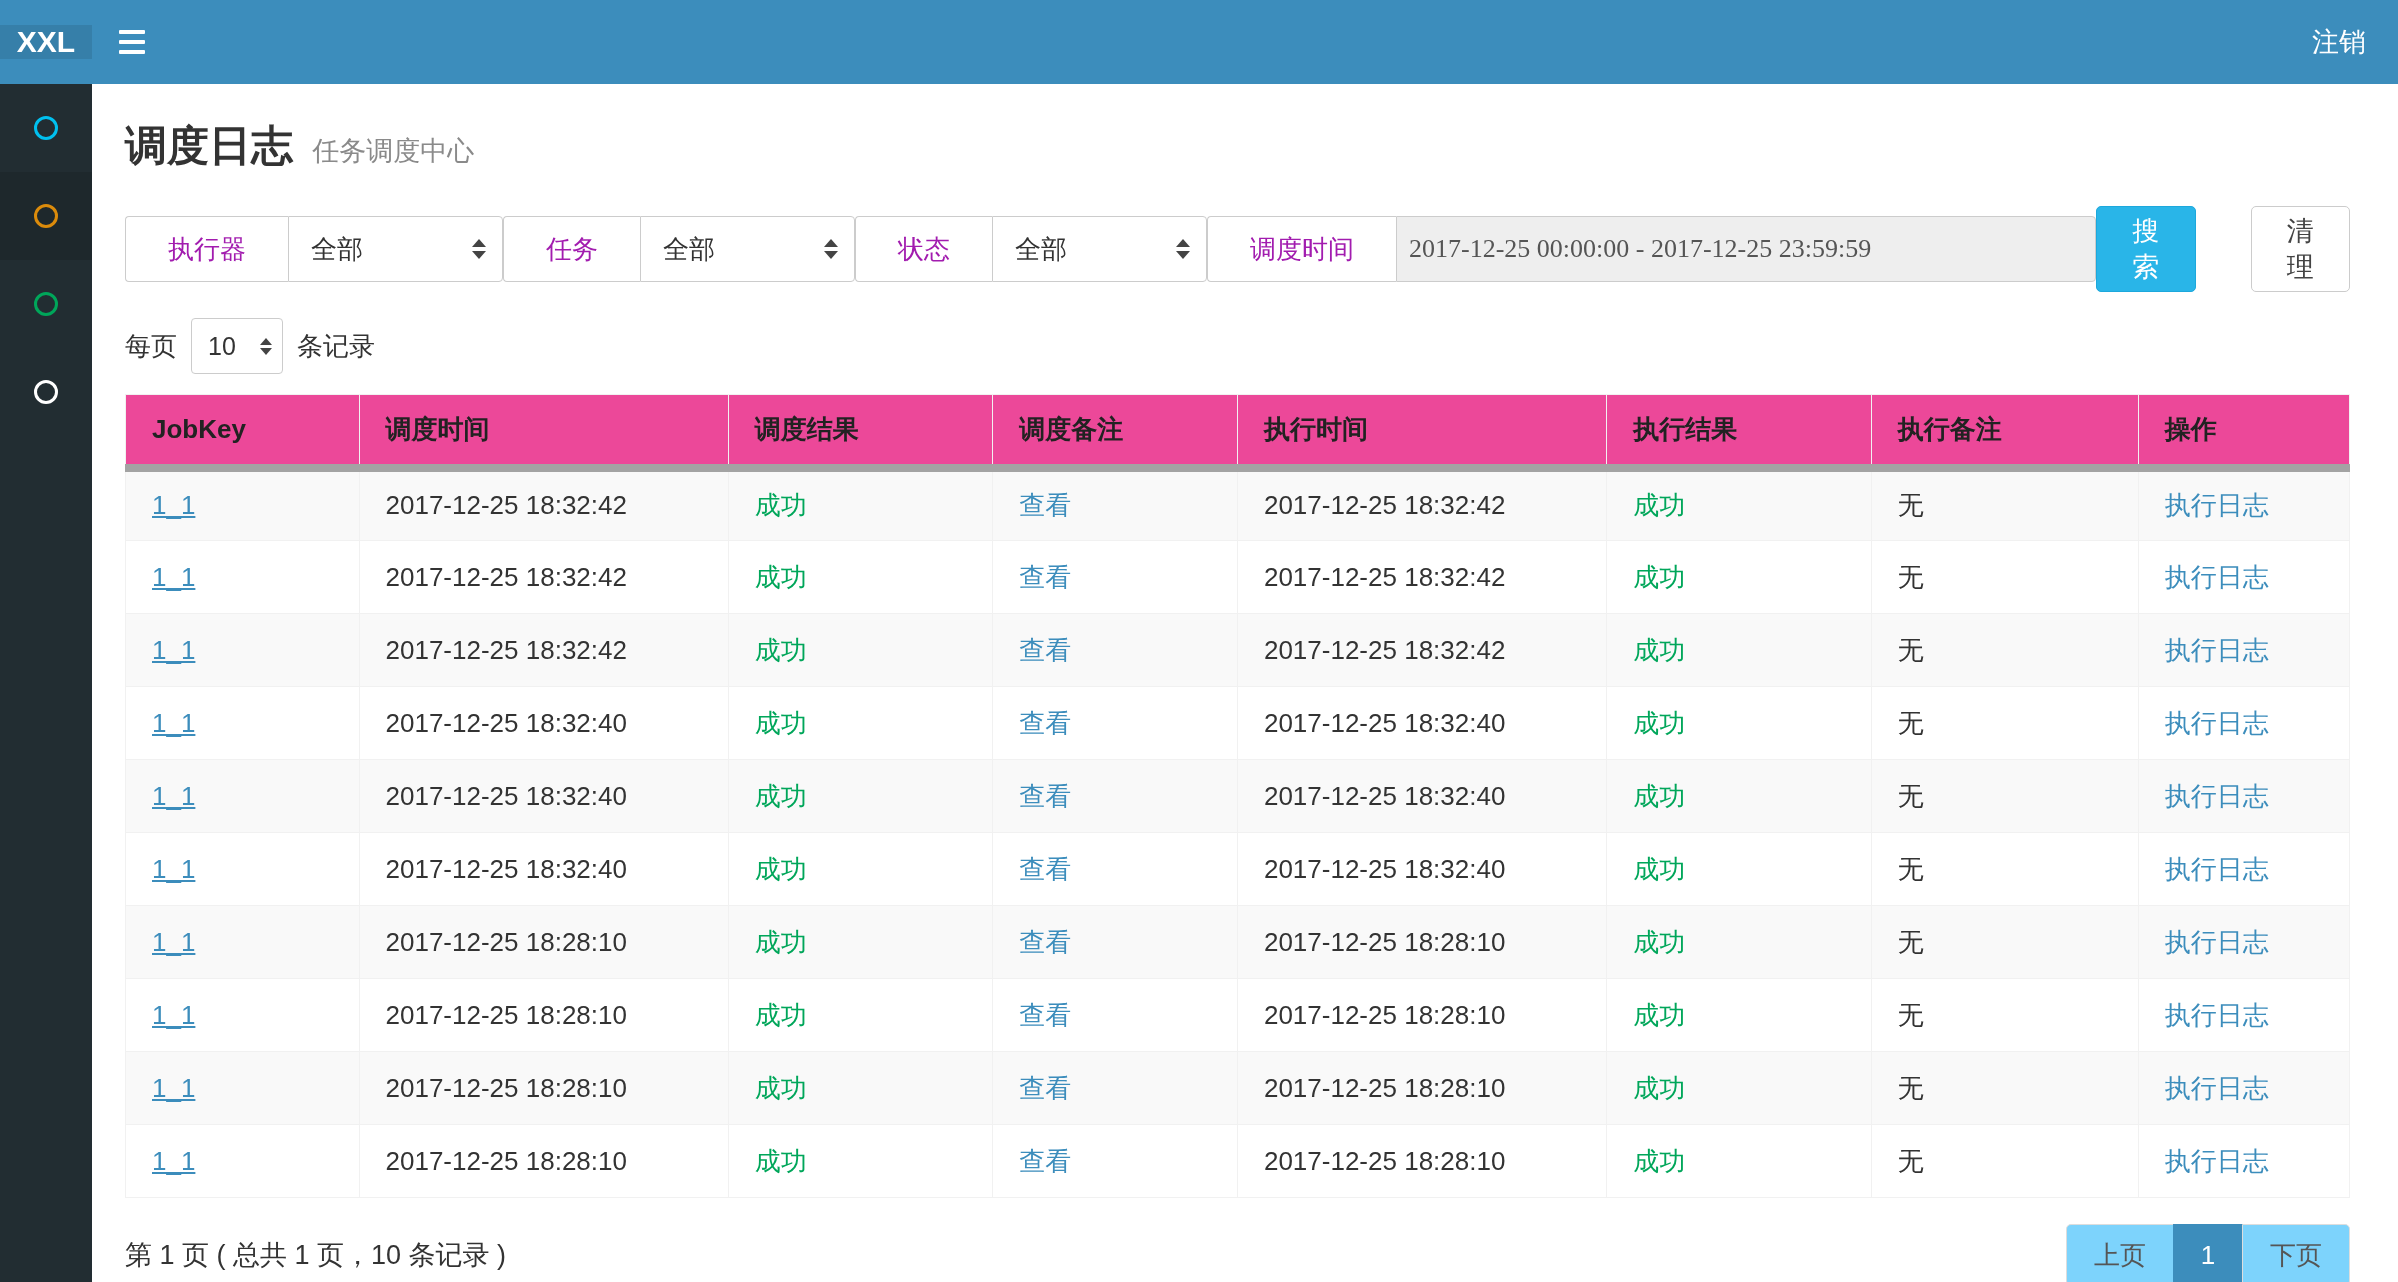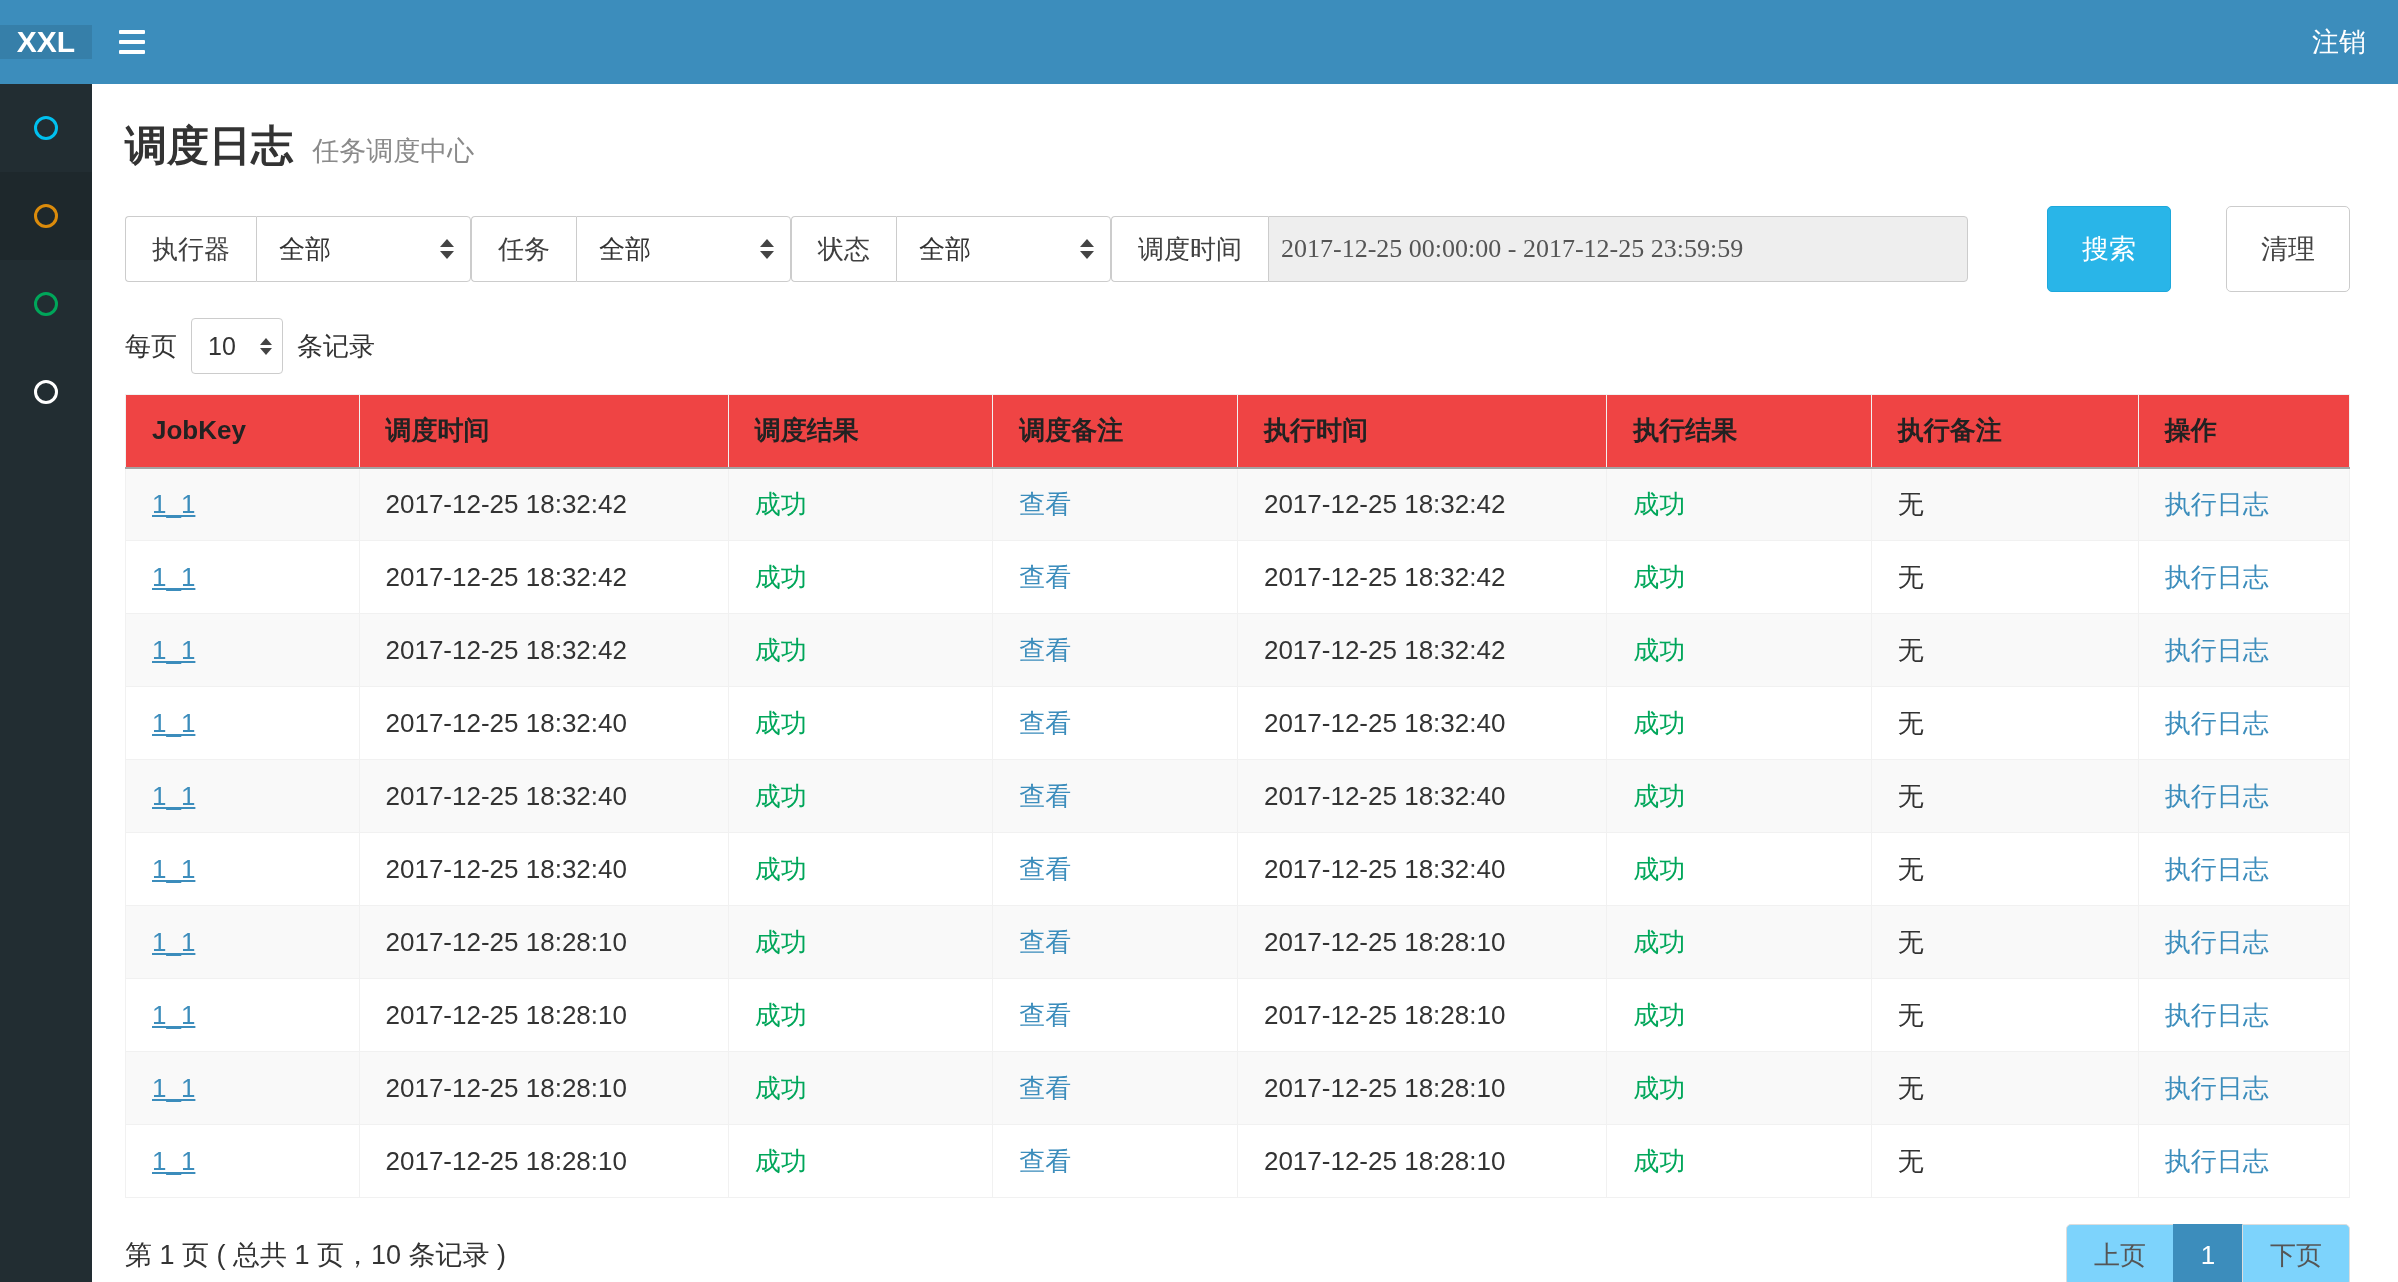--- a/index.html
+++ b/index.html
@@ -24,21 +24,21 @@
   
   .main { position:absolute; top:84px; left:92px; width:2306px; height:1198px; background:#fff; }
   .content-header { padding:34px 48px 14px 33px; }
   .page-title { display:inline; font-size:42px; font-weight:bold; color:#333; }
   .page-subtitle { display:inline; font-size:27px; color:#8a8a8a; margin-left:12px; font-weight:normal; }
 
   
   .filter-bar { display:flex; align-items:center; padding:18px 48px 10px 33px; }
   .input-group { display:flex; align-items:stretch; height:66px; }
   .input-group + .input-group { }
-  .ig-addon { display:flex; align-items:center; padding:0 26px; border:1px solid #ccc; border-right:none; background:#fff; color:#404040; border-radius:4px 0 0 4px; white-space:nowrap; }
+  .ig-addon { display:flex; align-items:center; padding:0 42px; border:1px solid #ccc; border-right:none; background:#fff; color:#a21caf; border-radius:4px 0 0 4px; white-space:nowrap; }
   .ig-select { display:flex; align-items:center; justify-content:space-between; width:215px; border:1px solid #ccc; background:#fff; border-radius:0 4px 4px 0; padding:0 16px 0 22px; cursor:pointer; }
   .arrows { display:inline-flex; flex-direction:column; gap:4px; margin-left:14px; }
   .arrow-up { width:0; height:0; border-left:7px solid transparent; border-right:7px solid transparent; border-bottom:8px solid #444; }
   .arrow-down { width:0; height:0; border-left:7px solid transparent; border-right:7px solid transparent; border-top:8px solid #444; }
   .ig-input { width:700px; border:1px solid #ccc; border-radius:0 4px 4px 0; background:#eeeeee; color:#555; font-size:26px; padding:0 12px; font-family:Liberation Serif, serif; }
   .filter-actions { margin-left:auto; display:flex; }
   .btn { height:86px; border-radius:5px; font-size:27px; padding:0 34px; cursor:pointer; font-family:"Liberation Sans","DejaVu Sans",sans-serif; }
   .btn-search { background:#29b5e8; border:1px solid #1da8dc; color:#fff; }
   .btn-clear { background:#fff; border:1px solid #ccc; color:#444; margin-left:55px; }
 
@@ -46,21 +46,21 @@
   .pagesize-row { display:flex; align-items:center; padding:16px 60px 20px 33px; color:#333; }
   .pagesize-select { display:flex; align-items:center; justify-content:space-between; height:56px; width:92px; border:1px solid #ccc; border-radius:4px; margin:0 14px; padding:0 10px 0 16px; cursor:pointer; font-size:25px; }
   .pagesize-select .arrows { gap:3px; margin-left:6px; }
   .pagesize-select .arrow-up { border-left-width:6px; border-right-width:6px; border-bottom-width:7px; }
   .pagesize-select .arrow-down { border-left-width:6px; border-right-width:6px; border-top-width:7px; }
 
   
   .table-wrap { padding:0 48px 0 33px; }
   table { width:100%; border-collapse:collapse; border:1px solid #f1f1f1; }
   th, td { border:1px solid #f1f1f1; text-align:left; padding:0 26px; height:73px; font-size:26px; white-space:nowrap; }
-  thead th { font-weight:bold; color:#222; border-bottom:2px solid #a3a3a3; background:#ef4444; }
+  thead th { font-weight:bold; color:#222; border-bottom:8px solid #a3a3a3; background:#ec4899; }
   tbody tr:nth-child(odd) { background:#f9f9f9; }
   tbody tr:nth-child(even) { background:#fff; }
   col.c-jobkey{width:10.5%} col.c-ttime{width:16.6%} col.c-tres{width:11.9%} col.c-tmsg{width:11.0%}
   col.c-htime{width:16.6%} col.c-hres{width:11.9%} col.c-hmsg{width:12.0%} col.c-act{width:9.5%}
   a.tbl-link { color:#3c8dbc; text-decoration:none; cursor:pointer; }
   a.tbl-link.u { text-decoration:underline; }
   td.success { color:#00a65a; }
 
   
   .table-footer { display:flex; align-items:center; justify-content:space-between; padding:26px 48px 0 33px; }

